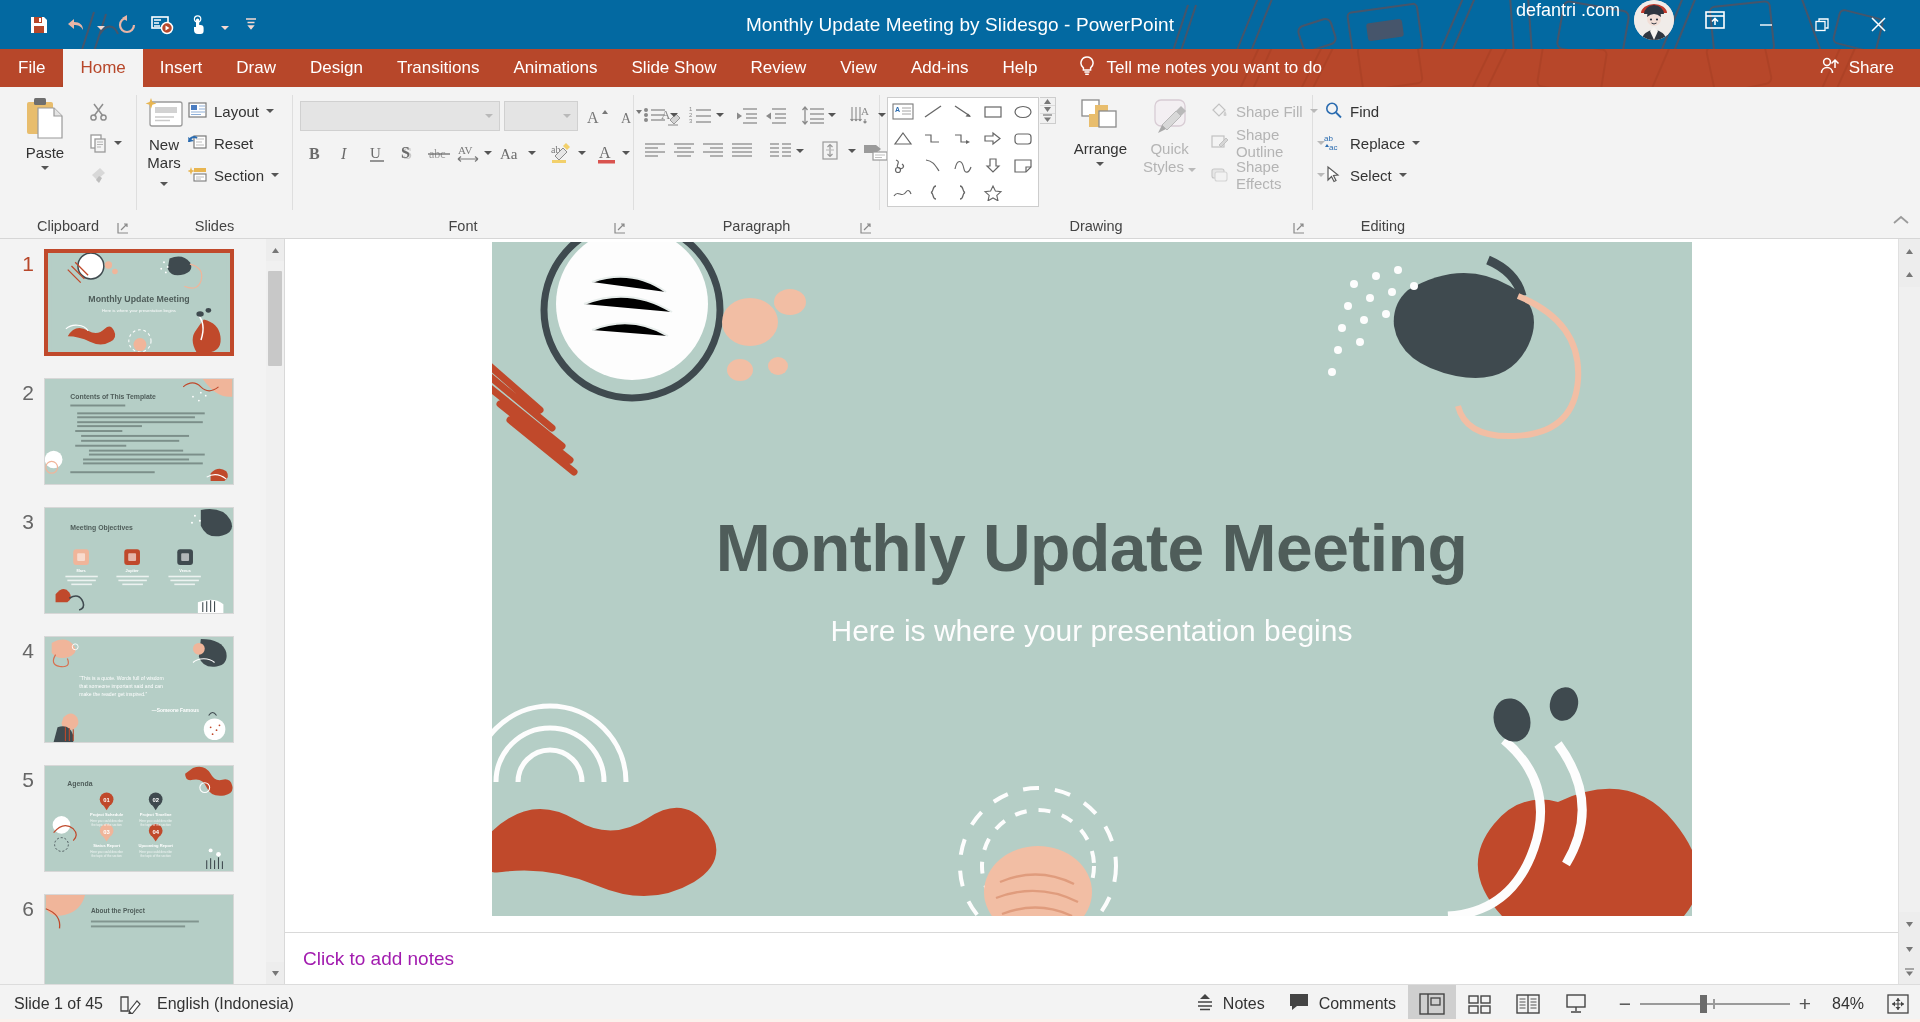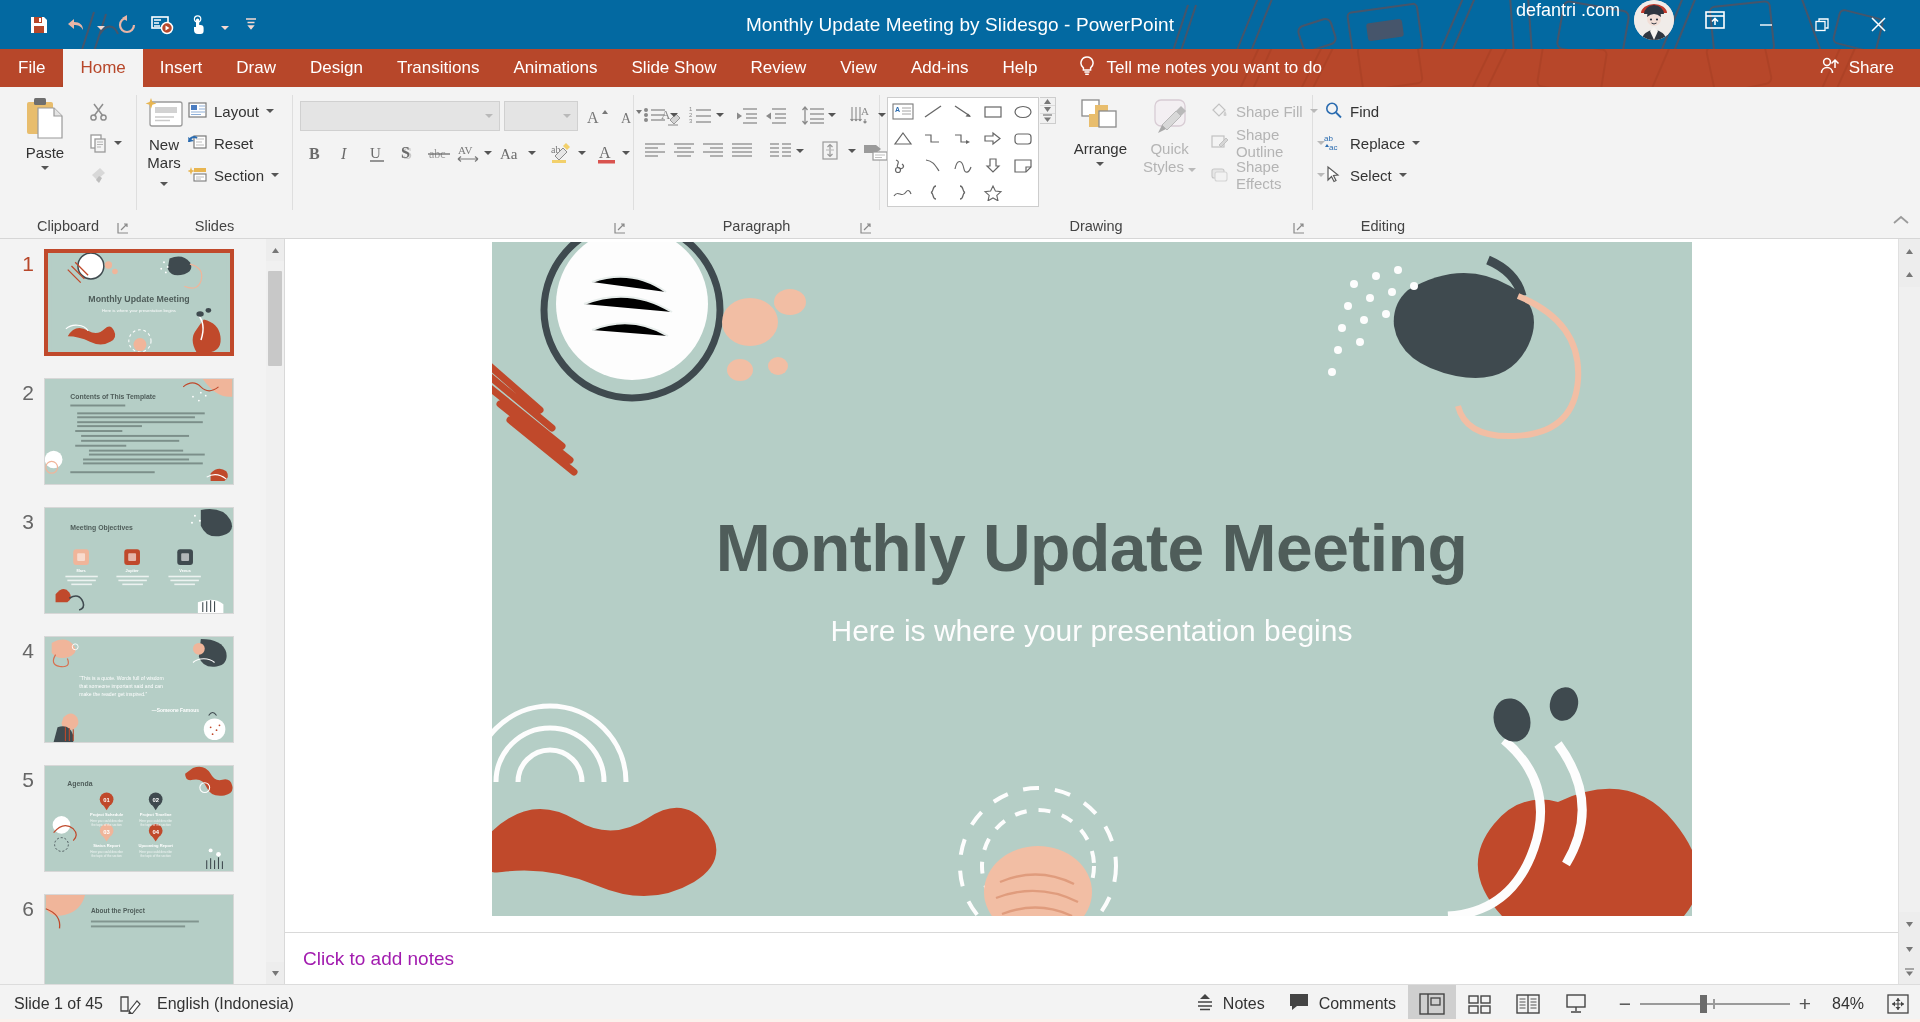--- a/index.html
+++ b/index.html
@@ -565,20 +565,21 @@
           <i class="mini-caret"></i>
           <div class="iconbtn" style="width:28px;margin-left:6px;">
               <svg width="24" height="22" viewBox="0 0 24 22">
                 <text x="4" y="16" font-family="Liberation Serif, serif" font-size="16" fill="#6b6b6b">A</text>
                 <rect x="3" y="18" width="17" height="3.5" fill="#d9534f"></rect>
               </svg>
             </div>
           <i class="mini-caret"></i>
         </div>
       </div>
+      <div class="grp-label">Font</div>
       <div class="dlg">
         <svg width="14" height="14" viewBox="0 0 14 14">
             <path d="M2 2v10h10" stroke="#666" stroke-width="1.2" fill="none"></path>
             <path d="M5 9 L11 3 M8 3h3v3" stroke="#666" stroke-width="1.2" fill="none"></path>
           </svg>
       </div>
     </div>
     <div class="grp-sep"></div>
 
     <div class="grp" style="width:245px;">

